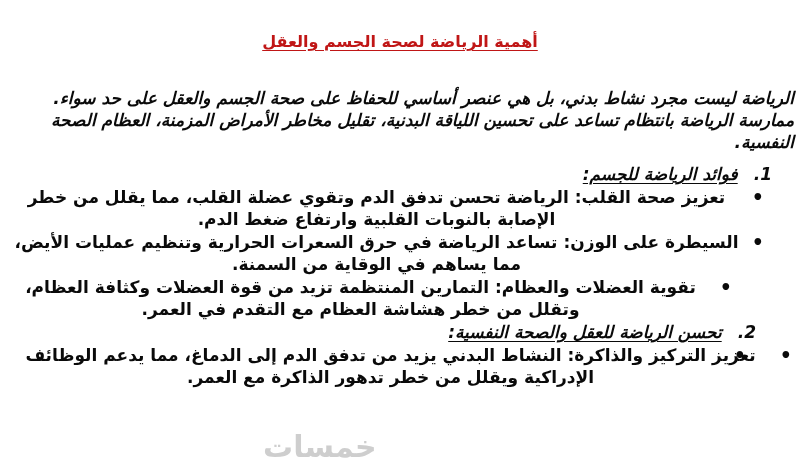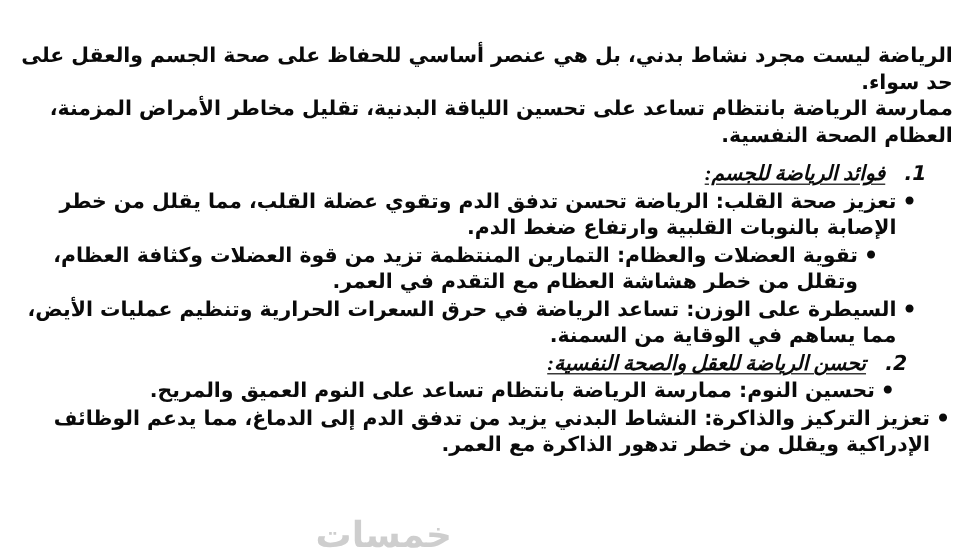--- a/index.html
+++ b/index.html
@@ -16,35 +16,35 @@
   .content{position:relative;z-index:2;padding:0 6px;}
   .title{
     margin-top:32px;
     text-align:center;
     font-size:16px;
     color:var(--title-red,#c01616);
     text-decoration:underline;
     text-underline-offset:3px;
   }
   .intro{margin-top:36px;font-size:17px;line-height:22px;}
-  .intro div{text-align:right;}
+  .intro div{text-align:right;font-style:italic;}
   .heading{
     font-size:17px;line-height:22px;
     font-style:italic;
   }
   .heading.h1{margin:10px 22px 1px 0;}
   .heading.h2{margin:1px 38px 1px 0;}
   .heading .num{display:inline-block;margin-left:16px;text-decoration:none;}
-  .heading .htext{text-decoration:underline;text-underline-offset:3px;font-family:Liberation Serif, serif;}
+  .heading .htext{text-decoration:underline;text-underline-offset:3px;}
   .bullet{
     position:relative;
     font-size:17px;line-height:22px;
     padding-right:17px;
     margin-bottom:1px;
-    text-align:right;
+    text-align:center;
   }
   .bullet .dot{position:absolute;right:0;top:0;}
   .bullet .dot::before{content:"\2022";font-size:19px;}
   .ind-a{margin-right:30px;}
   .ind-b{margin-right:62px;}
   .ind-c{margin-right:48px;}
   .ind-d{margin-right:2px;}
   .watermark{
     position:absolute;z-index:1;
     left:263px;top:429px;
@@ -54,53 +54,53 @@
     letter-spacing:2px;
     direction:rtl;
   }
 </style>
 </head>
 <body>
 
 <div class="doc">
   <div class="content">
 
+    <div class="title">أهمية الرياضة لصحة الجسم والعقل</div>
 
     <div class="intro">
       <div>الرياضة ليست مجرد نشاط بدني، بل هي عنصر أساسي للحفاظ على صحة الجسم والعقل على حد سواء.</div>
       <div>ممارسة الرياضة بانتظام تساعد على تحسين اللياقة البدنية، تقليل مخاطر الأمراض المزمنة، العظام الصحة النفسية.</div>
     </div>
 
     <div class="heading h1">
       <span class="num">1.</span><span class="htext">فوائد الرياضة للجسم:</span>
     </div>
 
     <div class="bullet ind-a">
       <span class="dot"></span>
       <span>تعزيز صحة القلب: الرياضة تحسن تدفق الدم وتقوي عضلة القلب، مما يقلل من خطر الإصابة بالنوبات القلبية وارتفاع ضغط الدم.</span>
     </div>
 
+    <div class="bullet ind-a">
+      <span class="dot"></span>
+      <span>السيطرة على الوزن: تساعد الرياضة في حرق السعرات الحرارية وتنظيم عمليات الأيض، مما يساهم في الوقاية من السمنة.</span>
+    </div>
+
     <div class="bullet ind-b">
       <span class="dot"></span>
       <span>تقوية العضلات والعظام: التمارين المنتظمة تزيد من قوة العضلات وكثافة العظام، وتقلل من خطر هشاشة العظام مع التقدم في العمر.</span>
-    </div>
-
-    <div class="bullet ind-a">
-      <span class="dot"></span>
-      <span>السيطرة على الوزن: تساعد الرياضة في حرق السعرات الحرارية وتنظيم عمليات الأيض، مما يساهم في الوقاية من السمنة.</span>
     </div>
 
     <div class="heading h2">
       <span class="num">2.</span><span class="htext">تحسن الرياضة للعقل والصحة النفسية:</span>
     </div>
 
 
     <div class="bullet ind-c">
       <span class="dot"></span>
-      <span>تحسين النوم: ممارسة الرياضة بانتظام تساعد على النوم العميق والمريح.</span>
     </div>
 
     <div class="bullet ind-d">
       <span class="dot"></span>
       <span>تعزيز التركيز والذاكرة: النشاط البدني يزيد من تدفق الدم إلى الدماغ، مما يدعم الوظائف الإدراكية ويقلل من خطر تدهور الذاكرة مع العمر.</span>
     </div>
 
   </div>
 
   <div class="watermark">خمسات</div>

